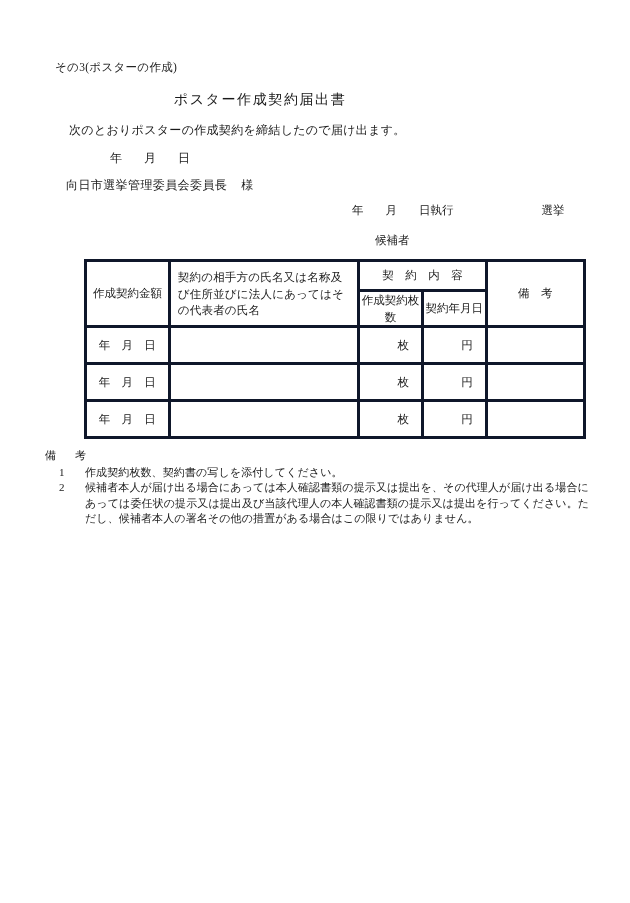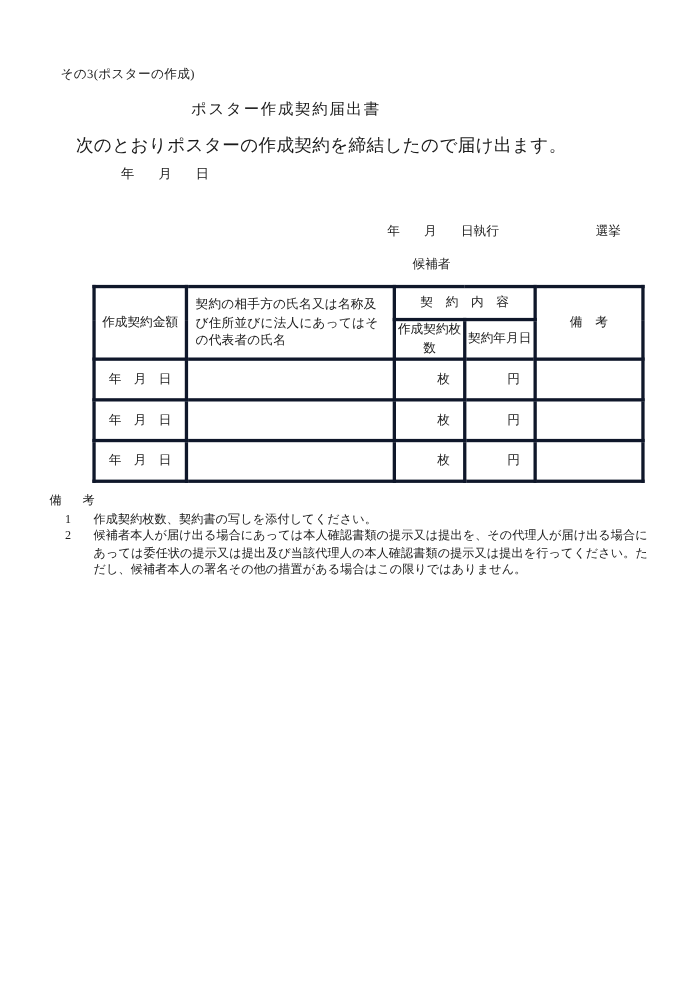--- a/index.html
+++ b/index.html
@@ -36,21 +36,21 @@
     right: 0;
     top: 91px;
     text-align: center;
     font-size: 14px;
     letter-spacing: 1.6px;
   }
   .lead-text {
     position: absolute;
     left: 69px;
     top: 122px;
-    font-size: 16px;
+    font-size: 12px;
     letter-spacing: 0.3px;
     white-space: nowrap;
   }
   .date-line {
     position: absolute;
     left: 110px;
     top: 150px;
     font-size: 12px;
     white-space: nowrap;
   }
@@ -169,20 +169,21 @@
 <div class="page">
 
   <div class="doc-kind">その3(ポスターの作成)</div>
 
   <div class="doc-title">ポスター作成契約届出書</div>
 
   <div class="lead-text">次のとおりポスターの作成契約を締結したので届け出ます。</div>
 
   <div class="date-line"><span>年</span><span class="sp"></span><span>月</span><span class="sp"></span><span>日</span></div>
 
+  <div class="addressee"><span>向日市選挙管理委員会委員長</span><span class="gap"></span><span>様</span></div>
 
   <div class="election-line"><span>年</span><span class="s1"></span><span>月</span><span class="s2"></span><span>日執行</span><span class="s3"></span><span>選挙</span></div>
 
   <div class="candidate-line">候補者</div>
 
   <div class="tbl-wrap">
     <table class="form">
       <tbody>
         <tr>
           <td class="c-date hdr-tall" rowspan="2">作成契約金額</td>

